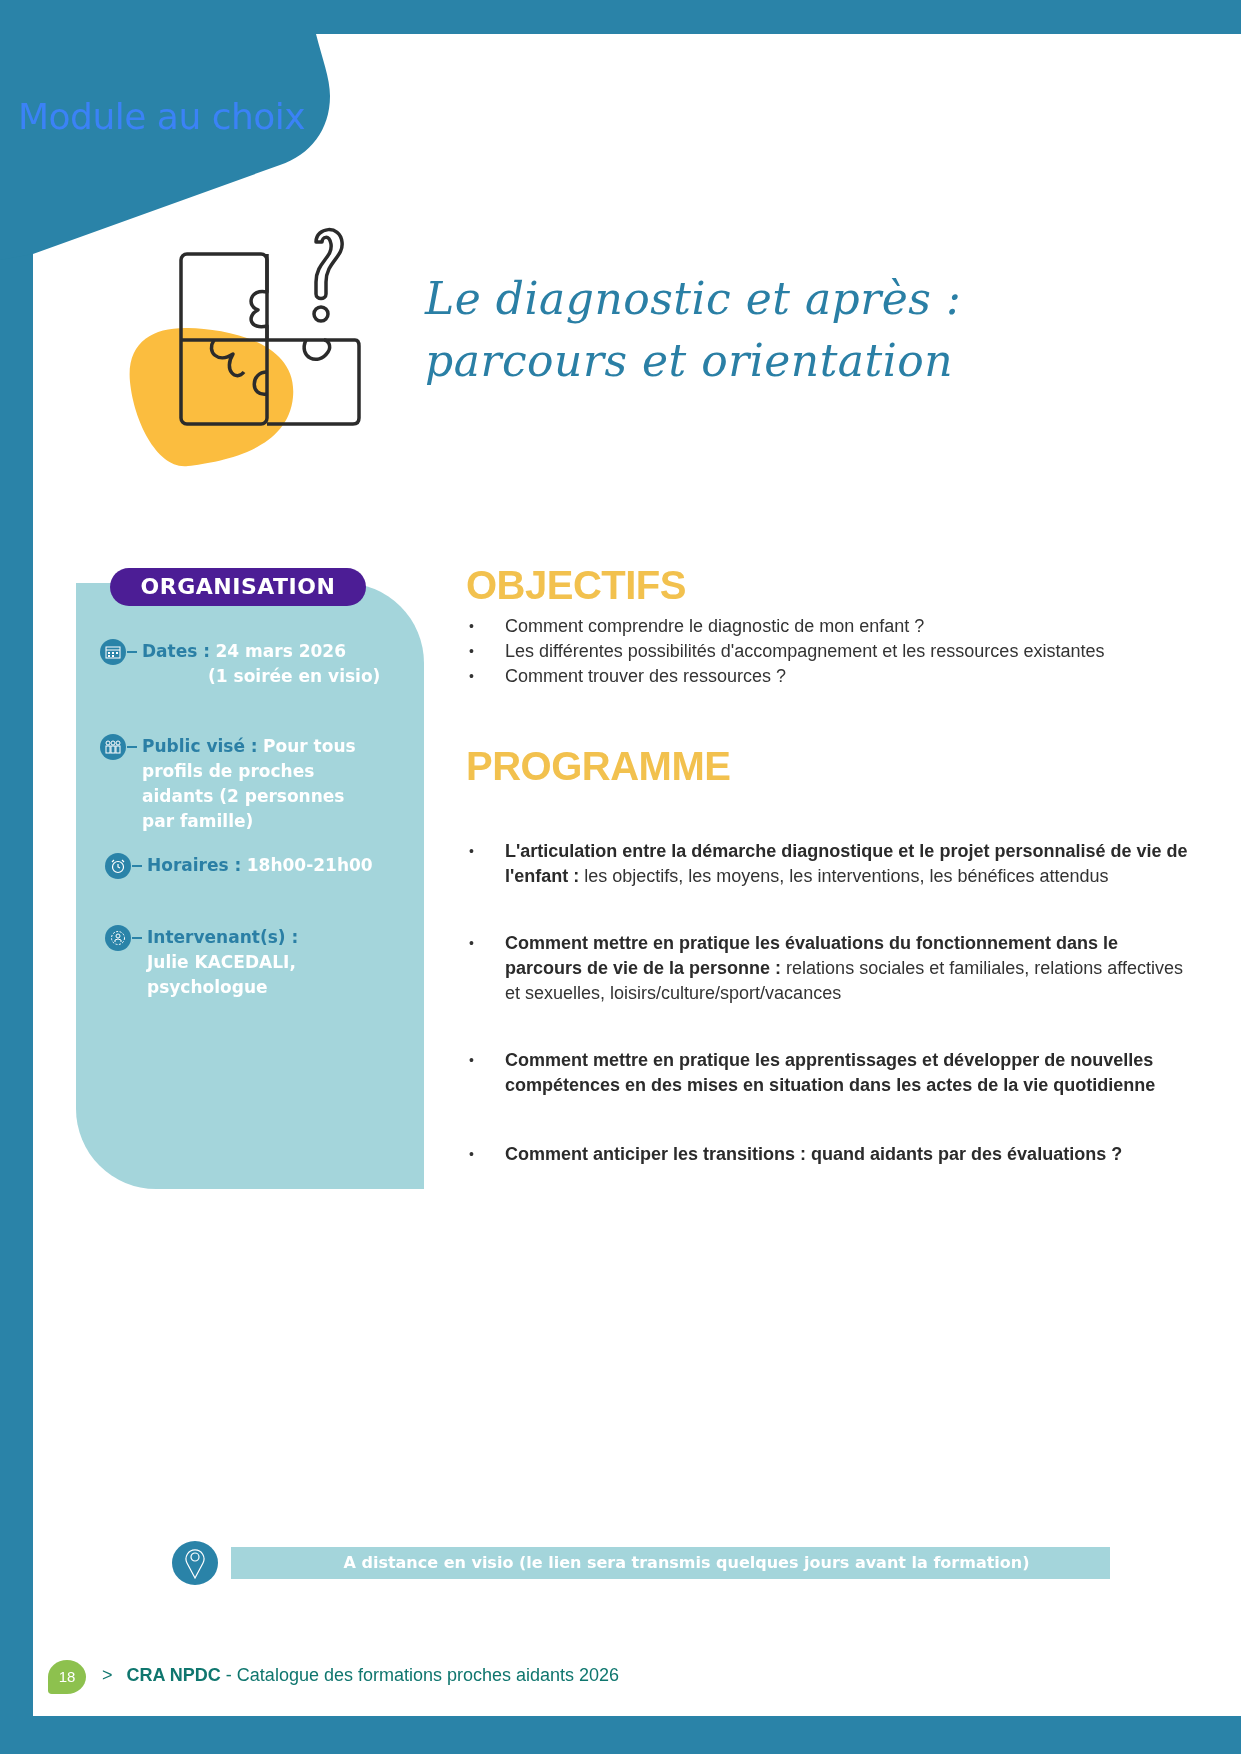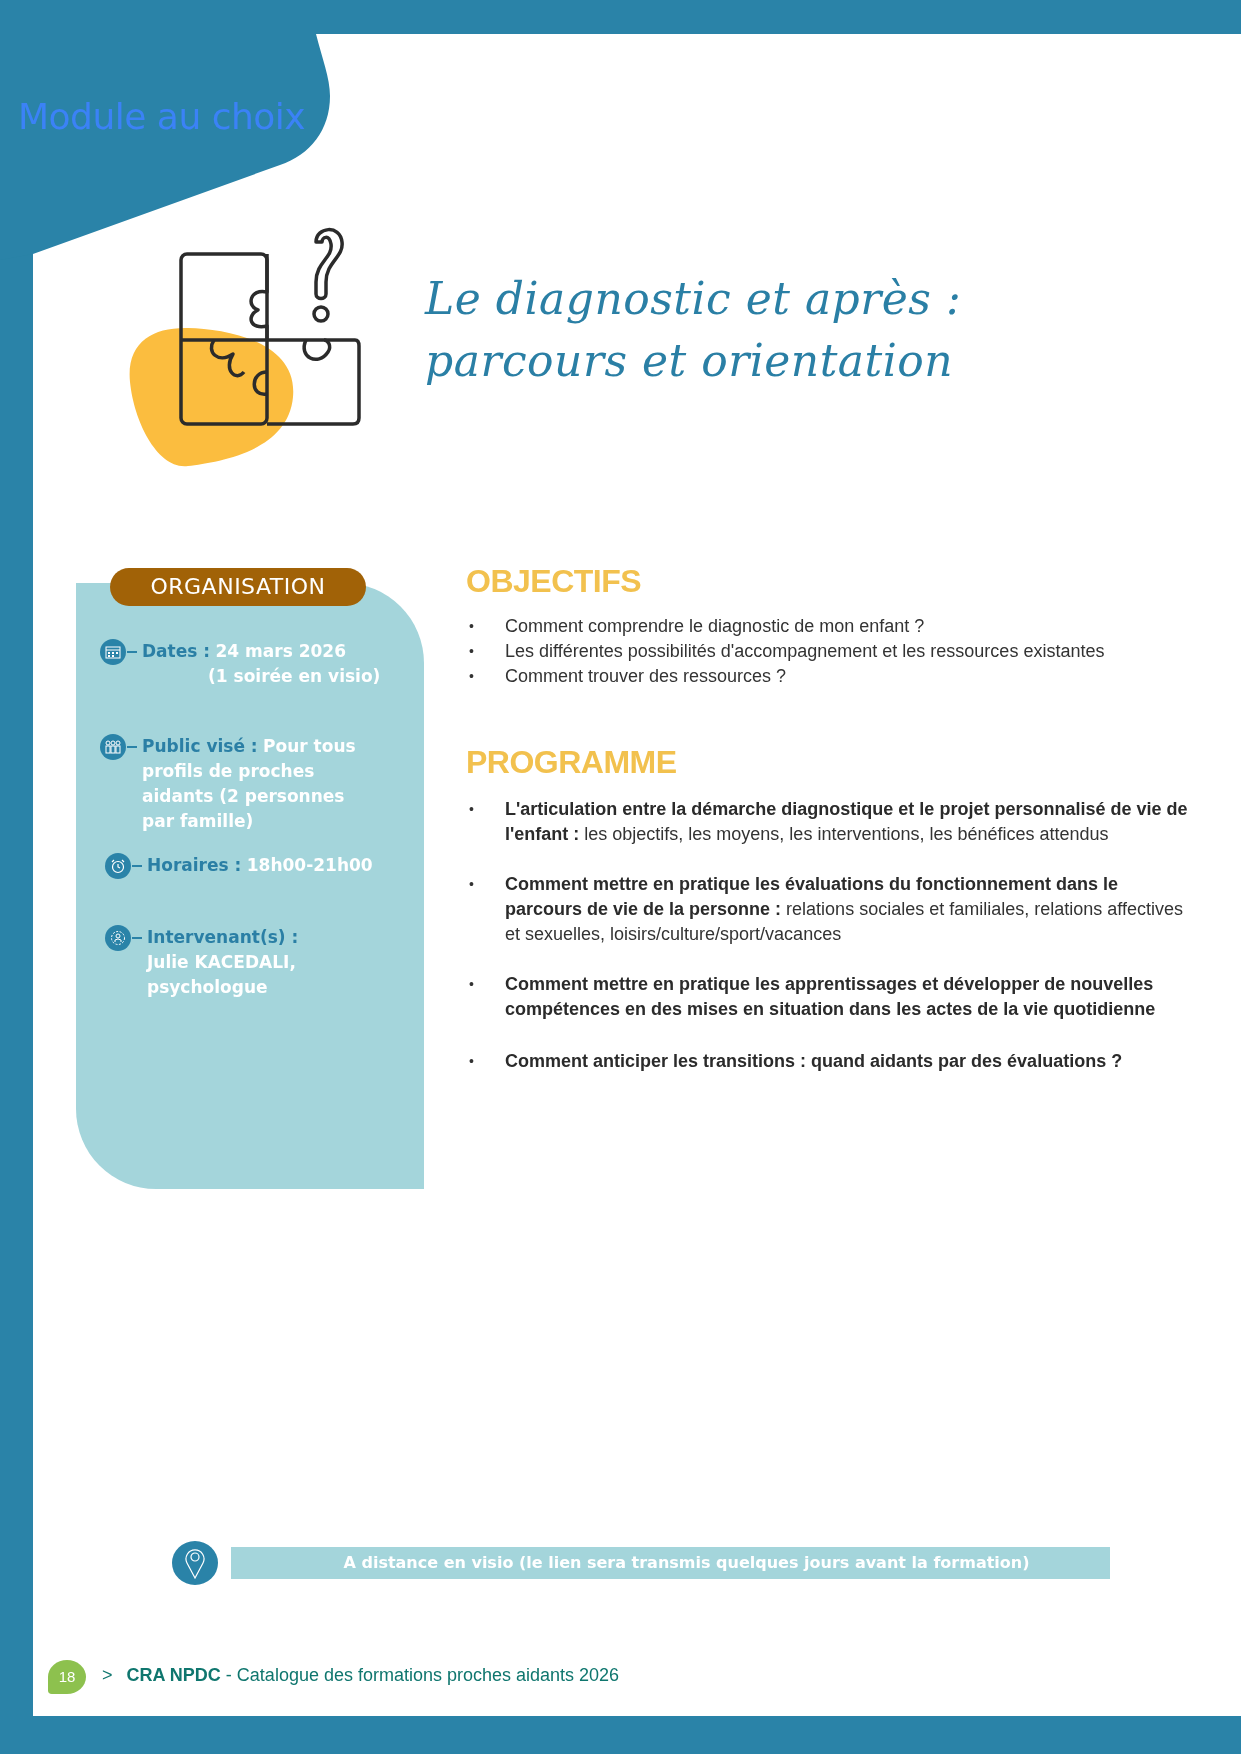--- a/index.html
+++ b/index.html
@@ -25,46 +25,46 @@
     }
     .title div { white-space: nowrap; }
 
     .org-panel {
       position: absolute; left: 76px; top: 583px; width: 348px; height: 606px;
       background: #a4d5db;
       border-top-right-radius: 80px; border-bottom-left-radius: 80px;
     }
     .org-badge {
       position: absolute; left: 110px; top: 568px; width: 256px; height: 38px;
-      background: #a16207; border-radius: 19px;
-      color: #ffffff; font-family: "DejaVu Sans", sans-serif; font-weight: normal;
+      background: #4c1d95; border-radius: 19px;
+      color: #ffffff; font-family: "DejaVu Sans", sans-serif; font-weight: bold;
       font-size: 22px; text-align: center; line-height: 38px; letter-spacing: 0.5px;
     }
     .org-item { position: absolute; left: 100px; font-family: "DejaVu Sans", sans-serif; font-size: 17px; line-height: 25px; }
     .org-item .ico {
       position: absolute; left: 0; top: 0; width: 26px; height: 26px; border-radius: 50%;
       background: #2a83a8; display: flex; align-items: center; justify-content: center;
     }
     .org-item .dash { position: absolute; left: 27px; top: 12px; width: 10px; height: 2px; background: #2a83a8; }
     .org-item .txt { position: absolute; left: 42px; top: 0; width: 240px; }
     .org-item .lbl { color: #2a7fa5; font-weight: bold; margin-top: 12px; }
     .org-item .val { color: #ffffff; font-weight: bold; }
 
     .section-title {
       position: absolute; left: 466px; color: #f2c14e;
-      font-family: "Liberation Sans", sans-serif; font-weight: bold; font-size: 32px; letter-spacing: -0.5px;
+      font-family: "Liberation Sans", sans-serif; font-weight: bold; font-size: 40px; letter-spacing: -0.5px;
     }
     ul.blist { position: absolute; left: 466px; margin: 0; padding: 0; list-style: none; width: 730px; }
     ul.blist li {
       position: relative; padding-left: 39px; color: #333333;
       font-family: Liberation Sans, sans-serif; font-size: 18px; line-height: 25px;
     }
     ul.blist li::before { content: "•"; position: absolute; left: 3px; top: 0; color: #333; font-size: 14px; }
     ul.blist li .b { font-weight: bold; color: #2b2b2b; }
-    ul.prog li { margin-bottom: 25px; }
+    ul.prog li { margin-bottom: 25px; margin-top: 42px; }
     .obj li { font-weight: 300; color: #3a3a3a; }
 
     .loc-icon {
       position: absolute; left: 172px; top: 1541px; width: 46px; height: 44px; border-radius: 50%;
       background: #2a83a8; display: flex; align-items: center; justify-content: center;
     }
     .loc-bar {
       position: absolute; left: 231px; top: 1547px; width: 847px; height: 32px; background: #a4d5db;
       color: #ffffff; font-family: "DejaVu Sans", sans-serif; font-size: 16px; font-weight: bold;
       text-align: center; line-height: 32px; padding-left: 32px;

